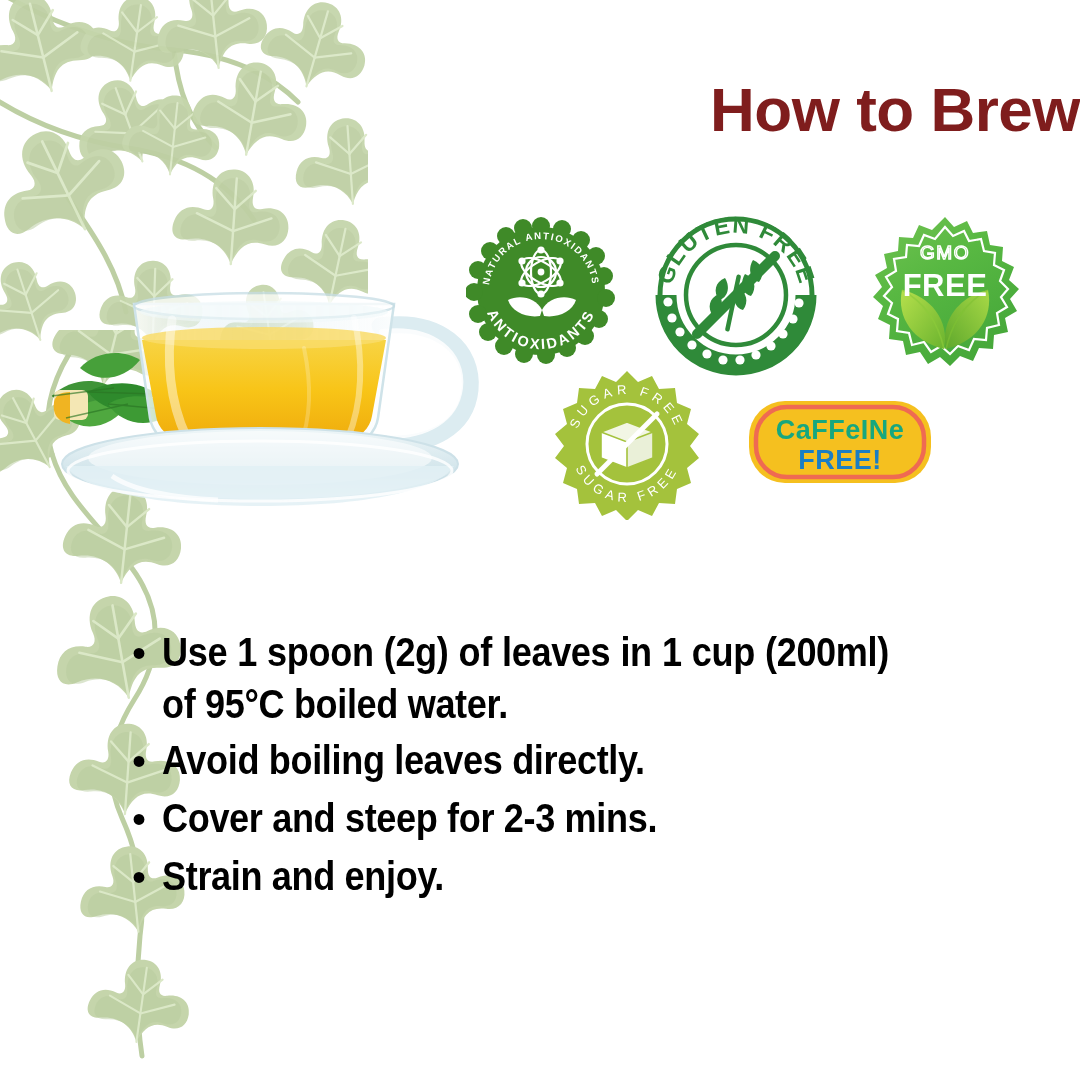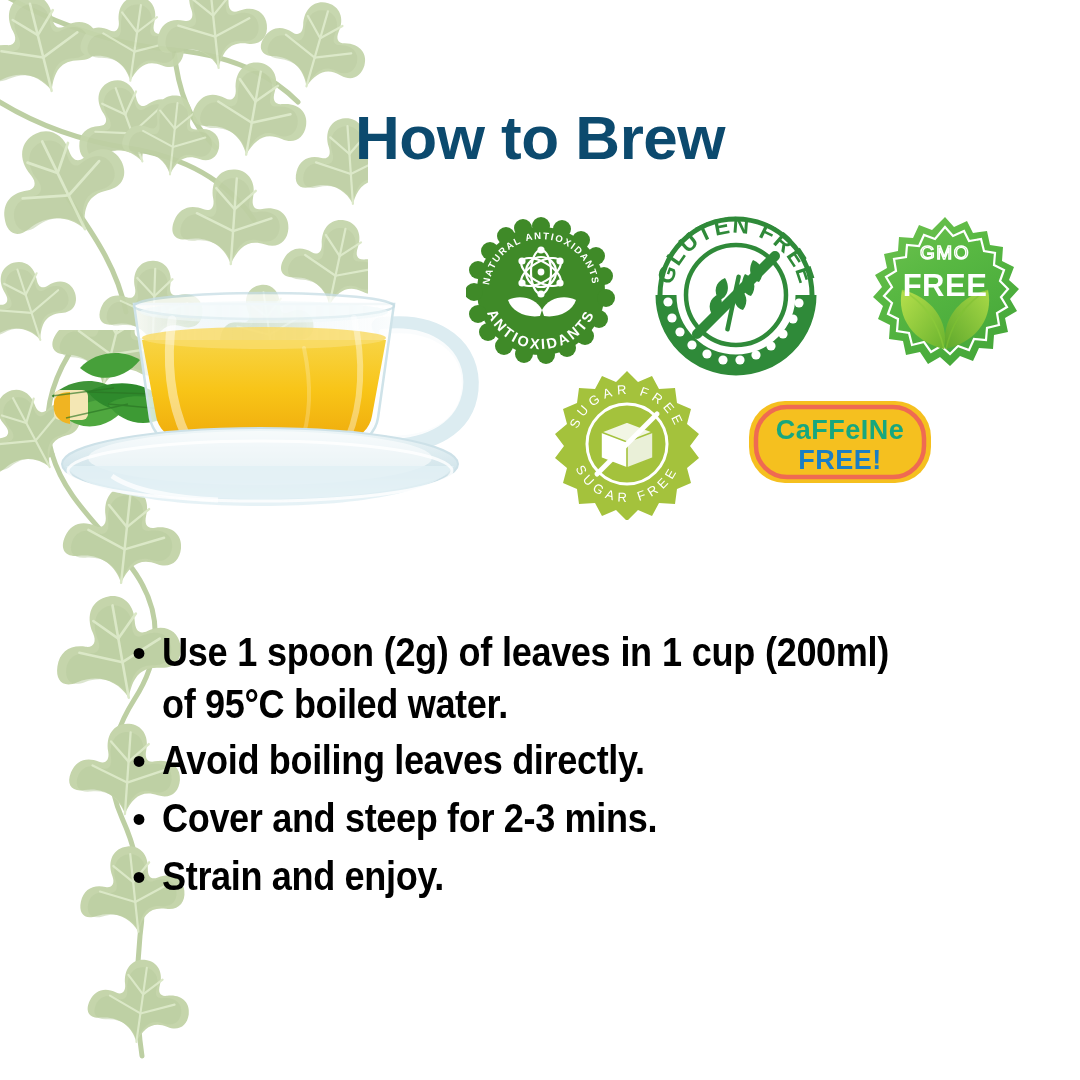--- a/index.html
+++ b/index.html
@@ -15,28 +15,27 @@
 
   
   .ivy{position:absolute;pointer-events:none;}
   #ivy-corner{left:-22px;top:-28px;width:390px;height:400px;}
   #ivy-trail{left:-6px;top:330px;width:300px;height:760px;}
 
   
   .title{
     position:absolute;
     left:0;right:0;top:74px;
-    text-align:center;
+    text-align:right;
     font-size:62px;
     font-weight:bold;
     letter-spacing:-0.5px;
-    color:#0c4a6e;
+    color:#7f1d1d;
     font-family:"Liberation Sans", sans-serif;
     z-index:6;
-    margin-top:28px;
   }
 
   
   #teacup{position:absolute;left:22px;top:268px;width:470px;height:260px;z-index:4;}
 
   
   .badge{position:absolute;z-index:5;}
   #badge-antioxidants{left:466px;top:216px;width:150px;height:150px;}
   #badge-gluten-free{left:653px;top:212px;width:166px;height:166px;}
   #badge-gmo-free{left:862px;top:214px;width:166px;height:166px;}

